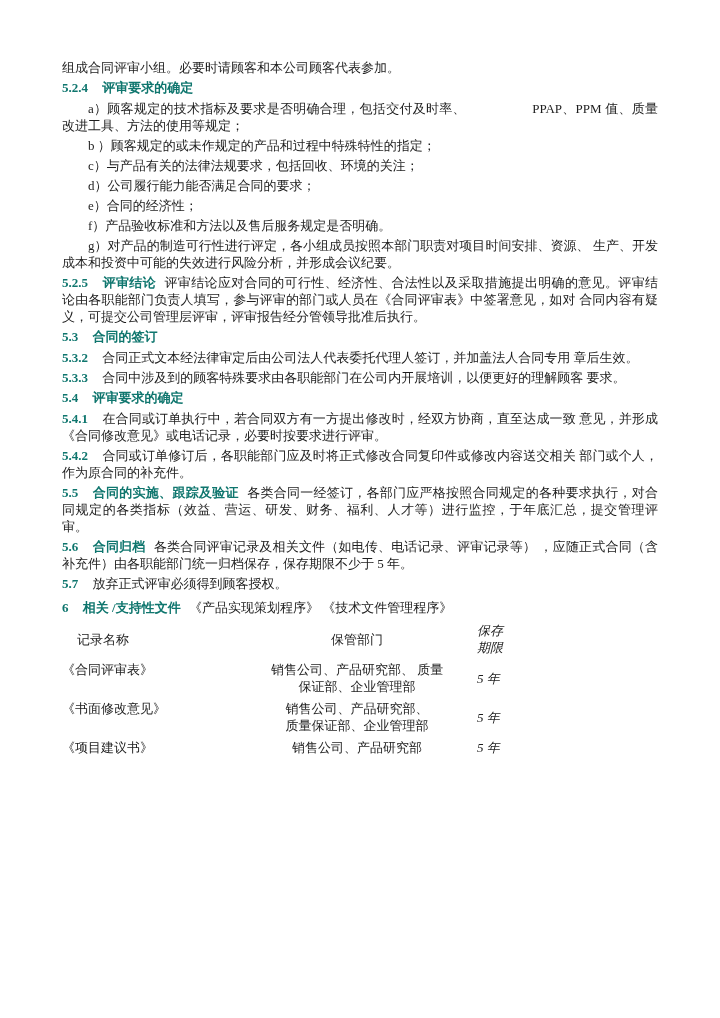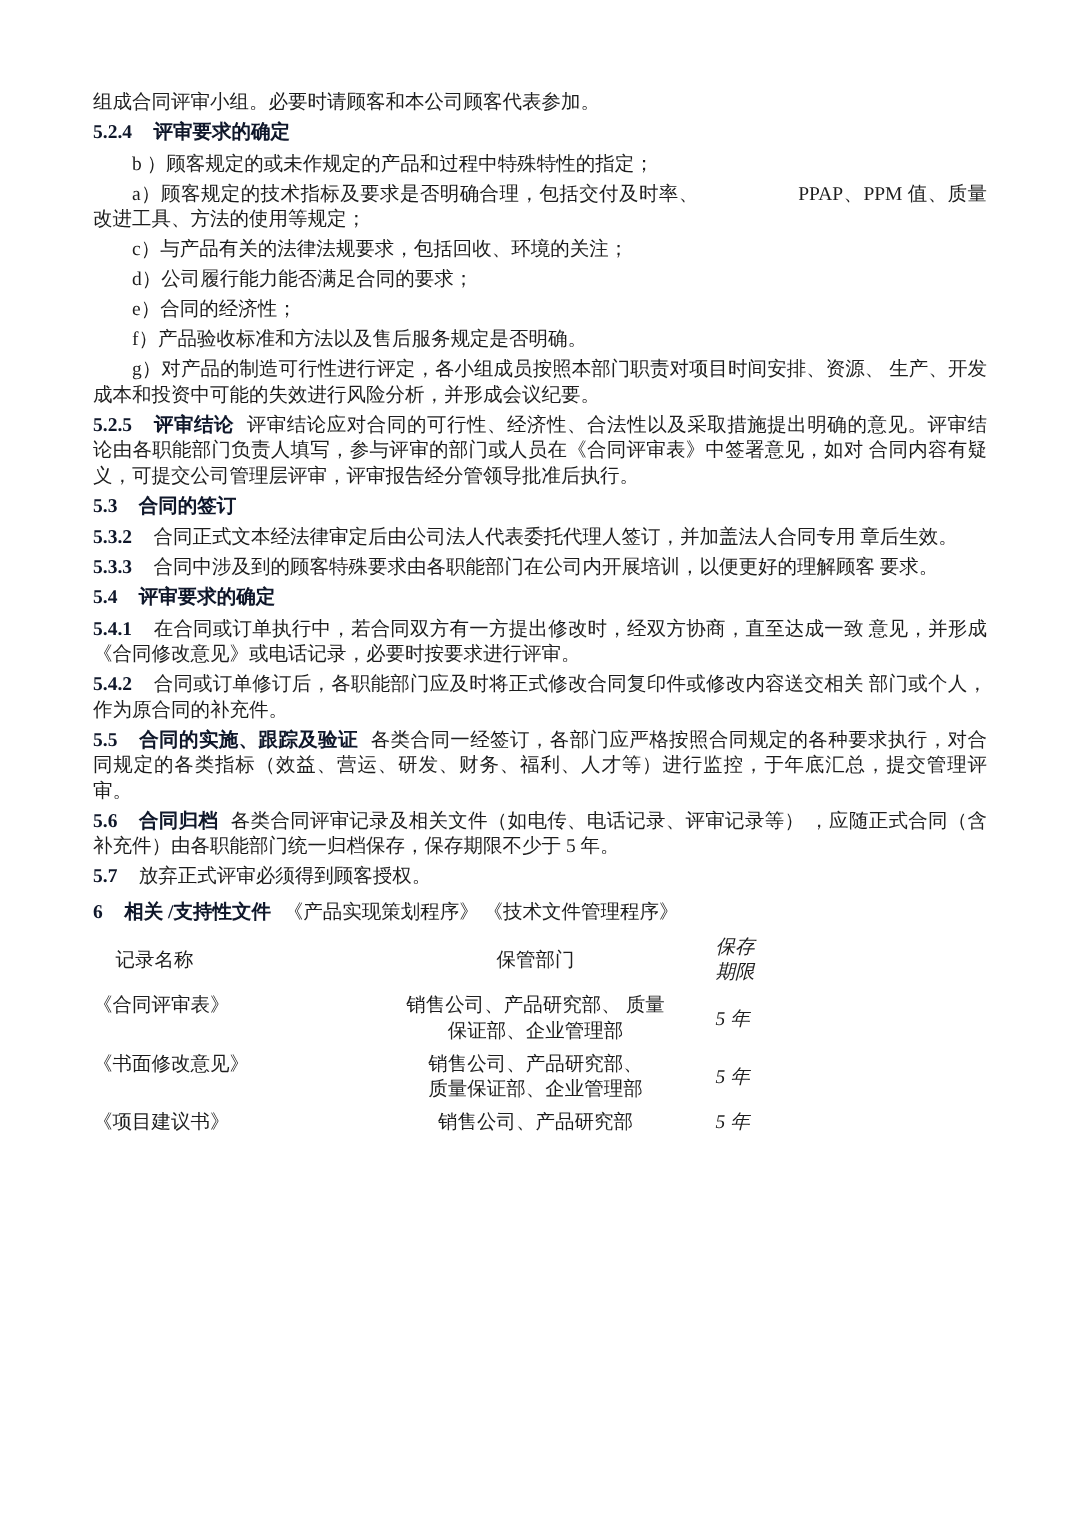--- a/index.html
+++ b/index.html
@@ -7,21 +7,21 @@
   body {
     width:720px; height:1018px; overflow:hidden;
     font-family:"Liberation Serif","DejaVu Serif",serif;
     font-size:13px; line-height:17px; color:#1d1d1d;
   }
   .page { padding:59px 62px 20px 62px; }
   .para { text-align:justify; margin:0 0 3px 0; }
   .item { text-indent:2em; }
   .heading { margin-top:3px; margin-bottom:4px; }
   .mt { margin-top:7px; }
-  .num, .ttl { font-weight:700; color:#0f172a; }
+  .num, .ttl { font-weight:700; color:#0f766e; }
   .num:not(:empty) { margin-right:1.1em; }
   .ttl:not(:empty) { margin-right:0.65em; }
 
   table.records { border-collapse:collapse; margin-top:4px; table-layout:fixed; width:596px; }
   .records th, .records td { font-weight:400; padding:2px 0 3px 0; }
   .col-name   { width:175px; text-align:left;  vertical-align:top; }
   .col-keeper { width:240px; text-align:center; vertical-align:middle; white-space:pre-line; }
   .col-ret    { text-align:left; vertical-align:middle; padding-left:2px;font-style:italic; }
   th.col-name { padding-left:15px; vertical-align:middle; }
   th.col-keeper { vertical-align:middle; }
@@ -29,22 +29,22 @@
 </style>
 </head>
 <body>
 
 <div class="page">
 
   <p class="para"><span class="num"></span><span class="ttl"></span><span class="txt">组成合同评审小组。必要时请顾客和本公司顾客代表参加。</span></p>
 
   <p class="para heading"><span class="num">5.2.4</span><span class="ttl">评审要求的确定</span><span class="txt"></span></p>
 
+  <p class="para item"><span class="txt">a）顾客规定的技术指标及要求是否明确合理，包括交付及时率、　　　　　PPAP、PPM 值、质量改进工具、方法的使用等规定；</span></p>
   <p class="para item"><span class="txt">b ）顾客规定的或未作规定的产品和过程中特殊特性的指定；</span></p>
-  <p class="para item"><span class="txt">a）顾客规定的技术指标及要求是否明确合理，包括交付及时率、　　　　　PPAP、PPM 值、质量改进工具、方法的使用等规定；</span></p>
   <p class="para item"><span class="txt">c）与产品有关的法律法规要求，包括回收、环境的关注；</span></p>
   <p class="para item"><span class="txt">d）公司履行能力能否满足合同的要求；</span></p>
   <p class="para item"><span class="txt">e）合同的经济性；</span></p>
   <p class="para item"><span class="txt">f）产品验收标准和方法以及售后服务规定是否明确。</span></p>
   <p class="para item"><span class="txt">g）对产品的制造可行性进行评定，各小组成员按照本部门职责对项目时间安排、资源、 生产、开发成本和投资中可能的失效进行风险分析，并形成会议纪要。</span></p>
 
   <p class="para"><span class="num">5.2.5</span><span class="ttl">评审结论</span><span class="txt">评审结论应对合同的可行性、经济性、合法性以及采取措施提出明确的意见。评审结 论由各职能部门负责人填写，参与评审的部门或人员在《合同评审表》中签署意见，如对 合同内容有疑义，可提交公司管理层评审，评审报告经分管领导批准后执行。</span></p>
 
   <p class="para heading"><span class="num">5.3</span><span class="ttl">合同的签订</span></p>
 

